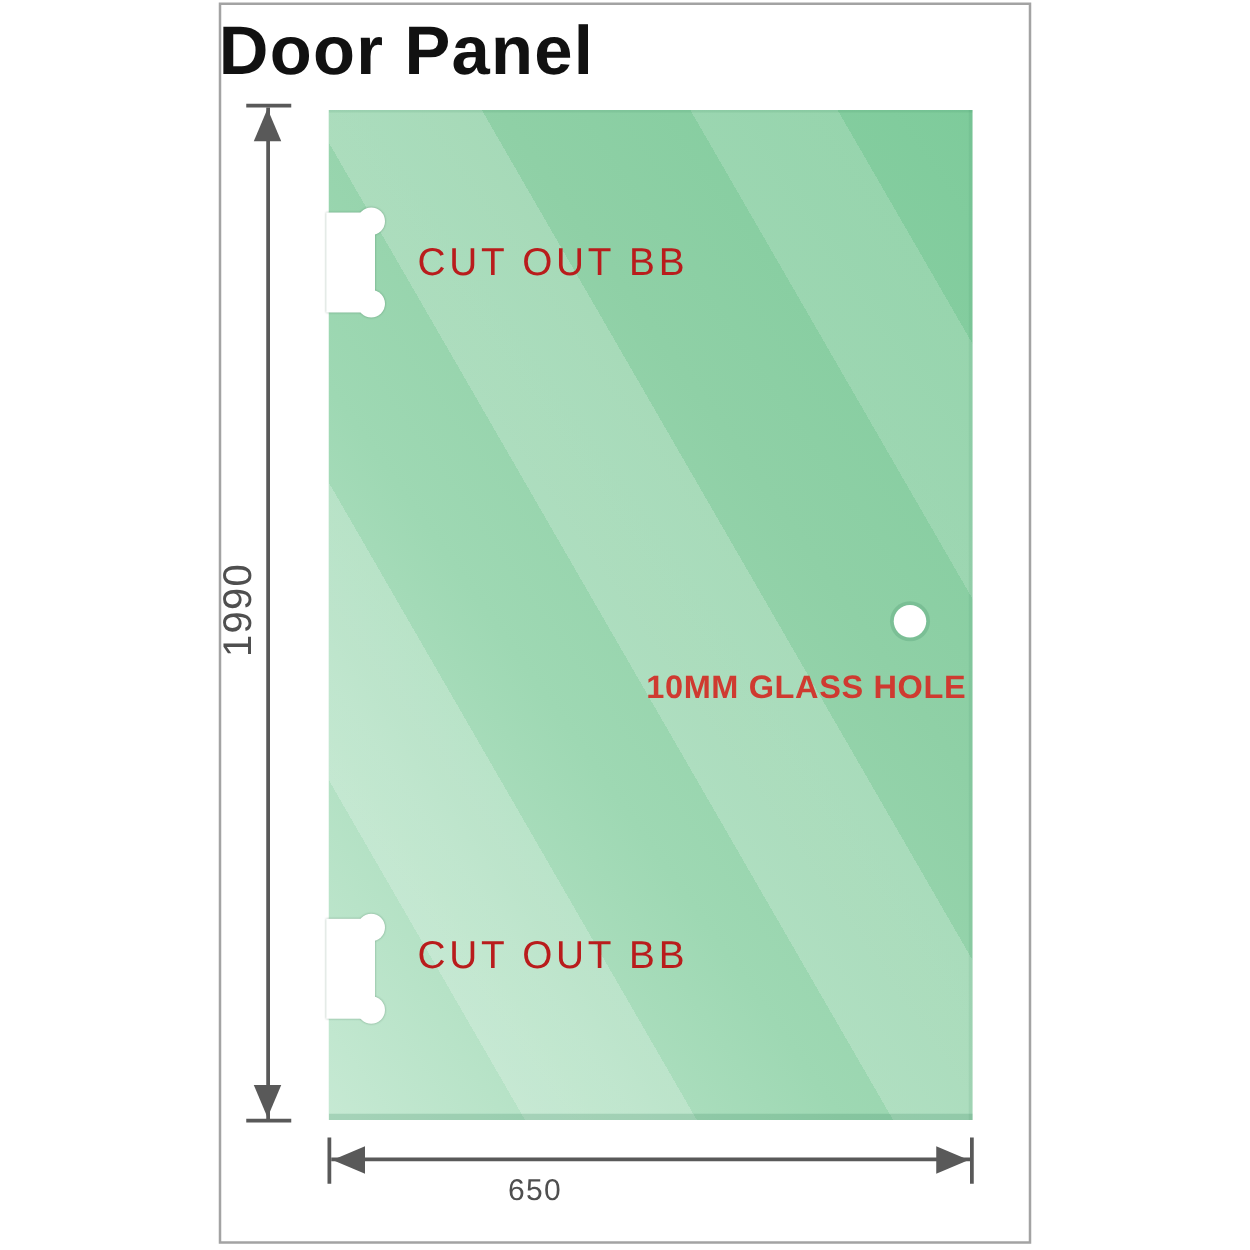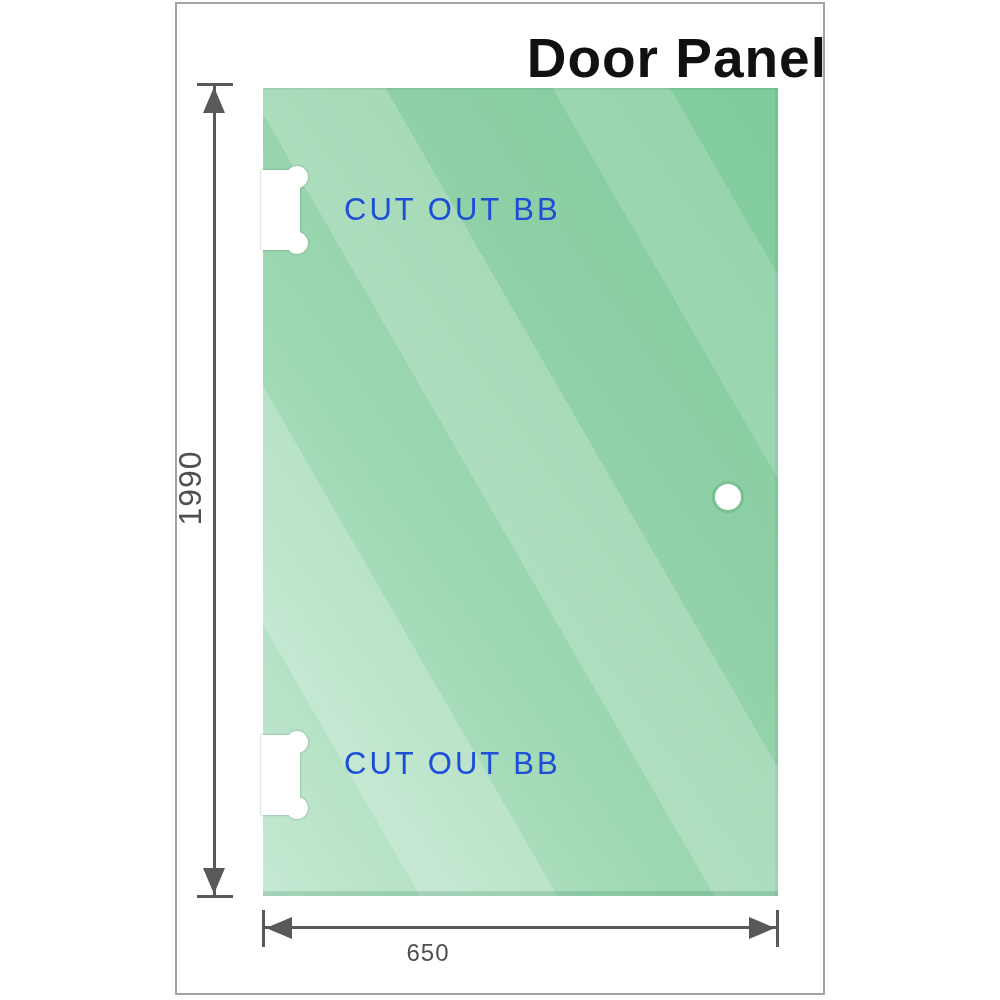--- a/index.html
+++ b/index.html
@@ -20,23 +20,23 @@
     position: absolute;
     left: 175px; top: 2px;
     width: 650px; height: 993px;
     border: 2px solid #a3a3a3;
     box-sizing: border-box;
     background: #ffffff;
   }
   
   .title {
     position: absolute;
-    left: 175px; top: 26px;
+    left: 175px; top: 8px;
     width: 652px;
-    text-align: right;
+    text-align: left;
     font-size: 55px;
     font-weight: 700;
     color: #111111;
     letter-spacing: 1px;
   }
   
   .glass {
     position: absolute;
     left: 263px; top: 88px;
     width: 515px; height: 808px;
@@ -74,26 +74,26 @@
     border-radius: 50%;
     background: #ffffff;
   }
   .cutout .lobe.top    { left: 25px; top: -4px; }
   .cutout .lobe.bottom { left: 25px; top: 62px; }
   .cutout-top    { top: 170px; }
   .cutout-bottom { top: 735px; }
   
   .cutout-label {
     position: absolute;
-    left: 344px;
+    left: 334px;
     width: 260px;
     font-size: 31px;
     font-weight: 400;
     letter-spacing: 3px;
-    color: #1d4ed8;
+    color: #b91c1c;
   }
   .cutout-label.top    { top: 192px; }
   .cutout-label.bottom { top: 746px; }
   
   .glass-hole {
     position: absolute;
     left: 715px; top: 484px;
     width: 26px; height: 26px;
     border-radius: 50%;
     background: #ffffff;
@@ -180,20 +180,21 @@
   <div class="cutout-label top">CUT OUT BB</div>
 
   <div class="cutout cutout-bottom">
     <div class="slab"></div>
     <div class="lobe top"></div>
     <div class="lobe bottom"></div>
   </div>
   <div class="cutout-label bottom">CUT OUT BB</div>
 
   <div class="glass-hole"></div>
+  <div class="hole-label">10MM GLASS HOLE</div>
 
   <div class="dim vdim-line"></div>
   <div class="dim vdim-cap-top"></div>
   <div class="dim vdim-cap-bottom"></div>
   <div class="arrow arrow-up"></div>
   <div class="arrow arrow-down"></div>
   <div class="vdim-label">1990</div>
 
   <div class="dim hdim-line"></div>
   <div class="dim hdim-cap-left"></div>

